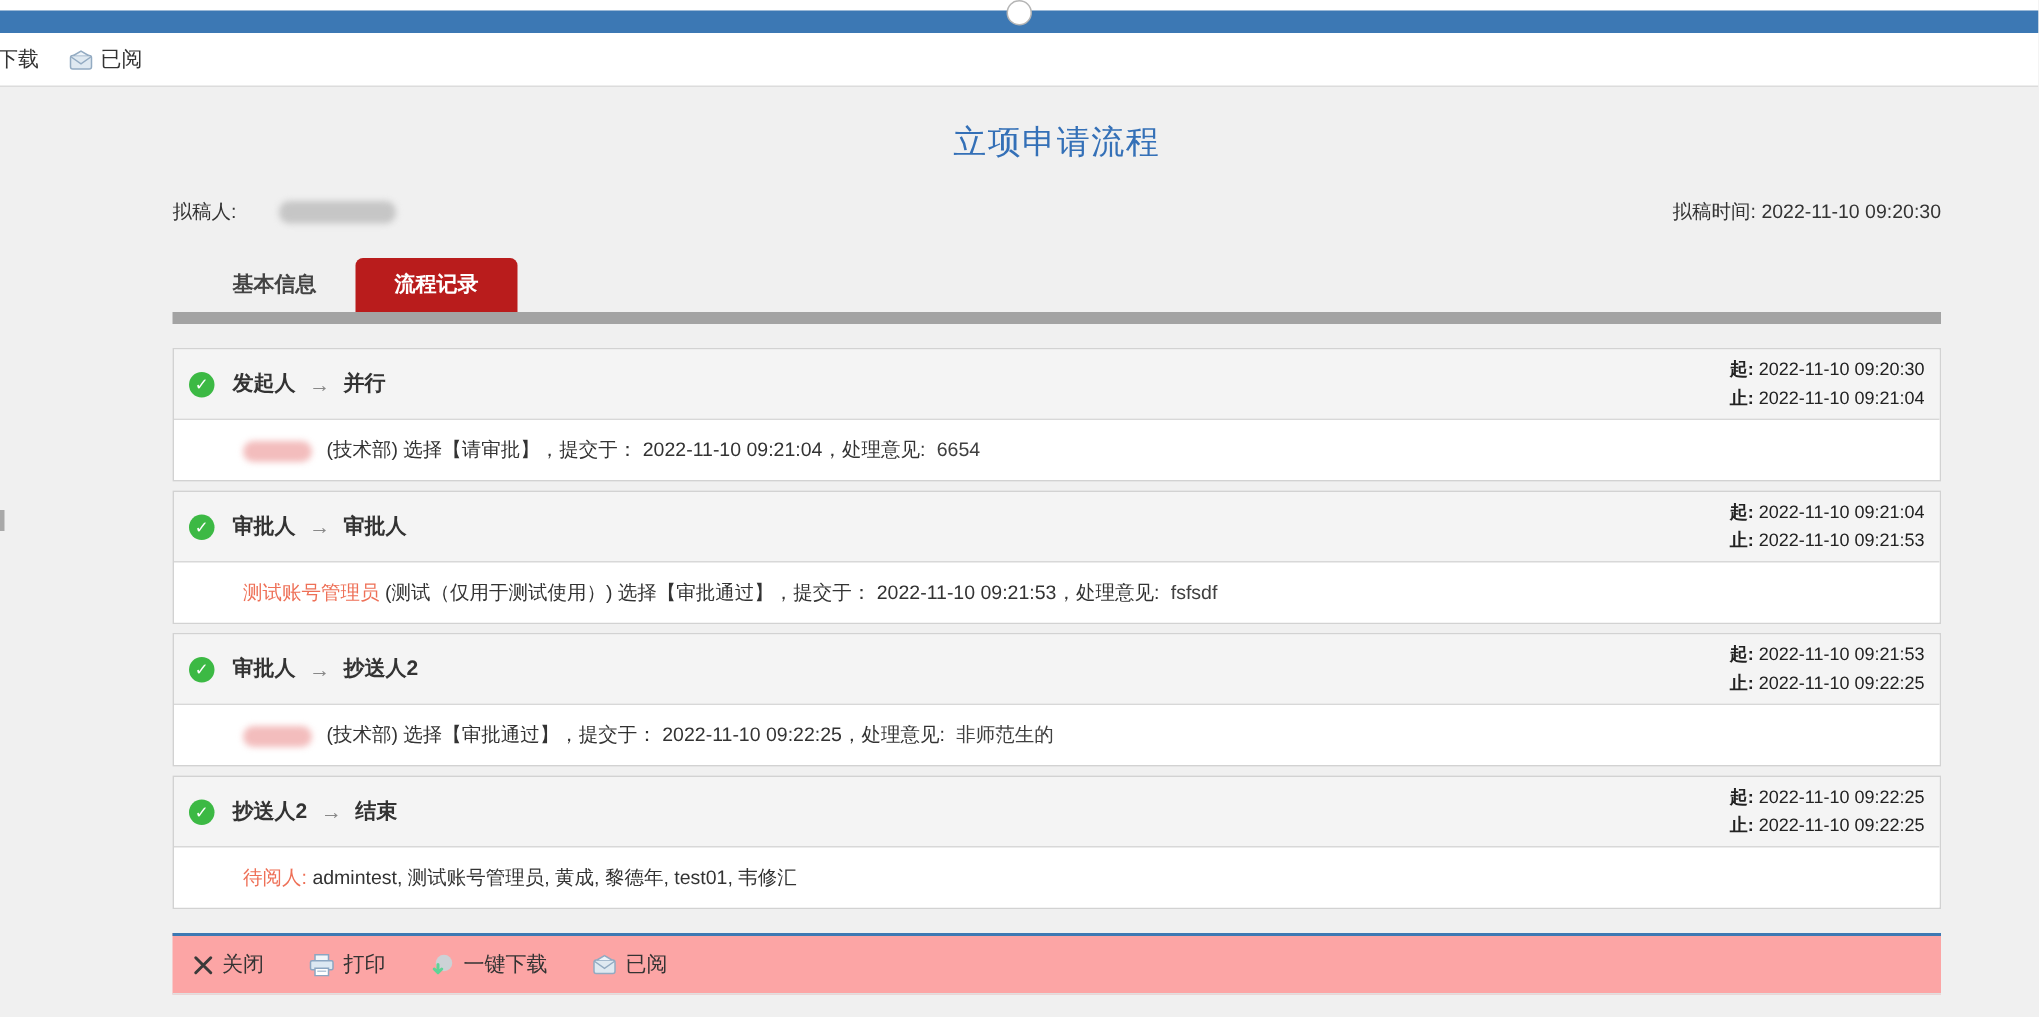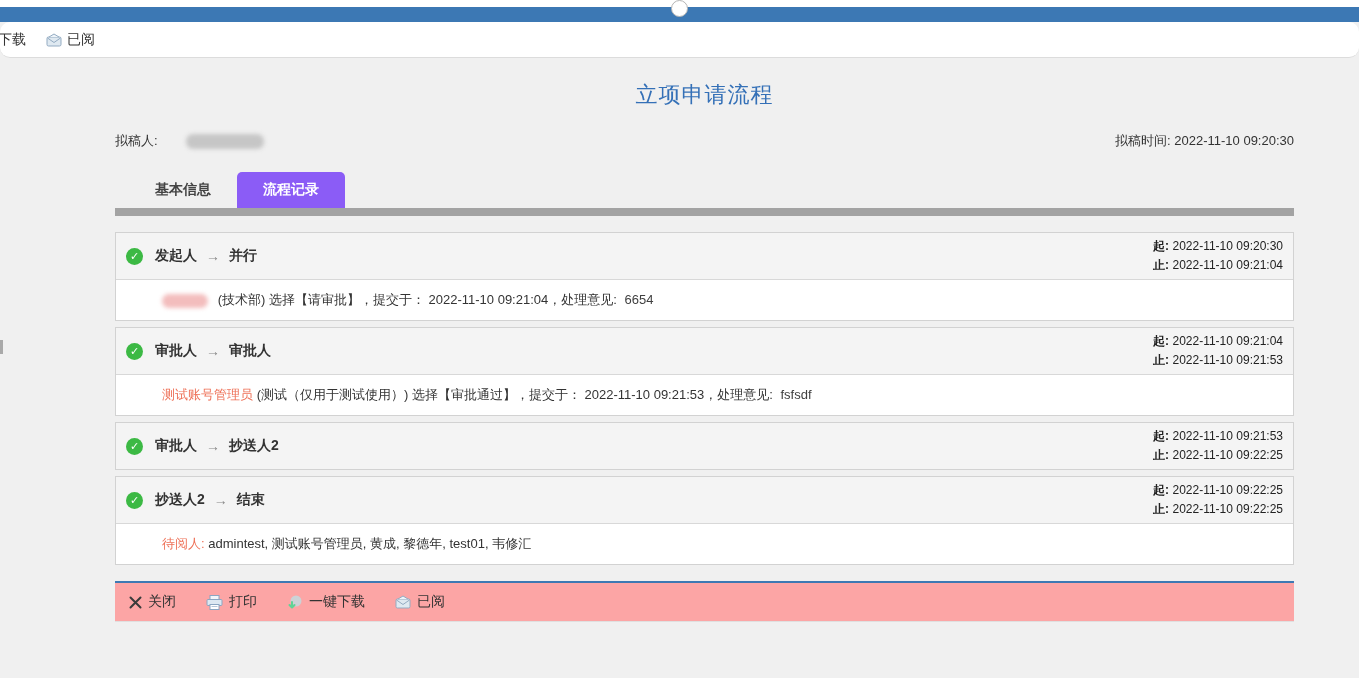--- a/index.html
+++ b/index.html
@@ -8,38 +8,38 @@
   .page { position:relative; width:1359px; height:678px; }
 
   
   .white-strip { height:7px; background:#fff; }
   .annotation-bar { height:15px; background:#3c78b4; }
   .annotation-handle { position:absolute; left:50%; top:0; width:17px; height:17px; margin-left:-9px;
     background:#fff; border:1px solid #b5b5b5; border-radius:50%; z-index:5; }
 
   
   .top-toolbar { background:#fff; height:36px; display:flex; align-items:center; gap:20px;
-    padding-left:2px; border-bottom:1px solid #dcdcdc;border-radius:10px; }
+    padding-left:2px; border-bottom:1px solid #dcdcdc; }
   .tb-item { display:inline-flex; align-items:center; gap:5px; color:#333; font-size:14px; cursor:pointer; }
   .tb-item:first-child { margin-left:-4px; }
 
   .content { padding:0 65px 0 115px; }
 
   h1.title { text-align:center; color:#3470b7; font-size:22px; font-weight:normal; margin-top:22px; letter-spacing:1px; }
 
   .info-row { display:flex; align-items:center; margin-top:22px; font-size:13px;gap:24px; }
   .info-right { margin-left:auto; }
   .redact { display:inline-block; border-radius:7px; filter:blur(2px); vertical-align:middle; }
   .redact.grey { width:78px; height:15px; background:#c6c6c6; margin-left:4px; }
   .redact.pink { width:46px; height:14px; background:#f3bdbd; margin-right:6px; }
 
   
   .tabs { margin-top:22px; border-bottom:8px solid #a3a3a3; padding-left:14px; display:flex; }
   .tab { padding:9px 26px; font-size:14px; font-weight:bold; color:#444; cursor:pointer; }
-  .tab.active { background:#8b5cf6; color:#fff; border-radius:5px 5px 0 0;text-align:right; }
+  .tab.active { background:#b91c1c; color:#fff; border-radius:5px 5px 0 0;text-align:right; }
 
   
   .steps { margin-top:16px; }
   .step { border:1px solid #d2d2d2; margin-bottom:6px; background:#fff; }
   .step-header { background:#f4f4f4; display:flex; align-items:center; padding:4px 10px; min-height:44px; }
   .step-route { display:flex; align-items:center; gap:9px; font-size:14px; font-weight:bold; color:#333; }
   .arrow { color:#888; font-weight:normal; font-size:14px; }
   .check-icon { width:17px; height:17px; border-radius:50%; background:#3cb944; color:#fff; display:inline-flex;
     align-items:center; justify-content:center; font-size:11px; font-weight:bold; margin-right:3px; }
   .times { margin-left:auto; text-align:right; font-size:12px; line-height:19px; color:#222; }
@@ -144,20 +144,25 @@
             <span class="check-icon">✓</span>
             <span>审批人</span>
             <span class="arrow">→</span>
             <span>抄送人2</span>
           </span>
           <span class="times">
             <div><b>起:</b> <span>2022-11-10 09:21:53</span></div>
             <div><b>止:</b> <span>2022-11-10 09:22:25</span></div>
           </span>
         </div>
+        <div class="step-detail">
+          <span class="redact pink"></span>
+          <span>(技术部)  选择【审批通过】，提交于： 2022-11-10 09:22:25，处理意见:</span>
+          <a class="comment-link">非师范生的</a>
+        </div>
       </div>
 
       <div class="step">
         <div class="step-header">
           <span class="step-route">
             <span class="check-icon">✓</span>
             <span>抄送人2</span>
             <span class="arrow">→</span>
             <span>结束</span>
           </span>

